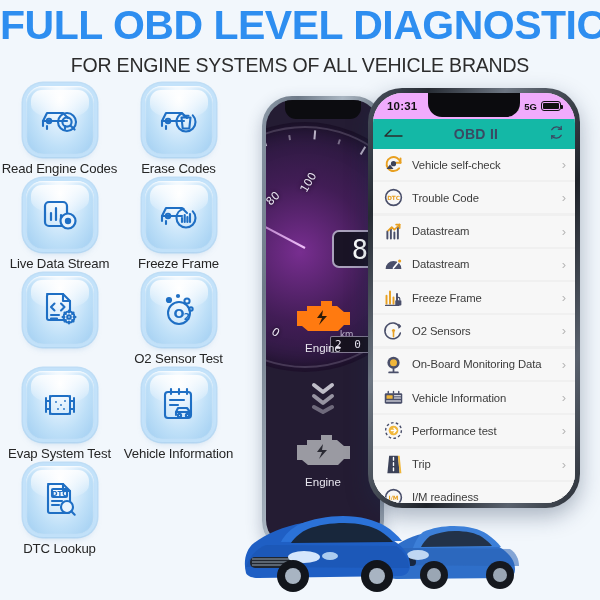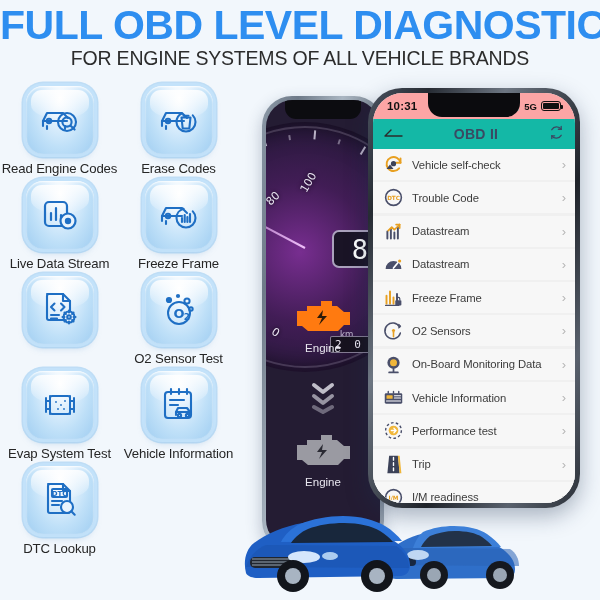--- a/index.html
+++ b/index.html
@@ -18,20 +18,21 @@
     font-weight: bold;
     color: #2e8ef0;
     letter-spacing: -0.5px;
     line-height: 1.05;
     white-space: nowrap;
   }
   .subtitle {
     font-size: 19.5px;
     color: #2c2c2c;
     letter-spacing: -0.2px;
+    margin-top: 7px;
     white-space: nowrap;
   }
 
   
   .grid {
     position: absolute;
     left: 0; top: 86px;
     width: 238px;
     display: grid;
     grid-template-columns: 1fr 1fr;
@@ -155,21 +156,21 @@
     box-shadow: 0 8px 22px rgba(30,50,80,0.35);
   }
   .front-screen {
     width: 100%; height: 100%;
     border-radius: 30px;
     background: #f2f2f2;
     overflow: hidden;
     position: relative;
   }
   .statusbar {
-    height: 26px; background: #fca5a5;
+    height: 26px; background: #f0abfc;
     display: flex; align-items: center; justify-content: space-between;
     padding: 4px 14px; position: relative;
   }
   .clock { font-size: 11.5px; font-weight: bold; color: #111; letter-spacing: 0.2px; }
   .notch-front {
     position: absolute; top: 0; left: 50%; transform: translateX(-50%);
     width: 92px; height: 24px; background: #0b0b0e;
     border-radius: 0 0 14px 14px;
   }
   .status-right { display: flex; align-items: center; gap: 4px; }

